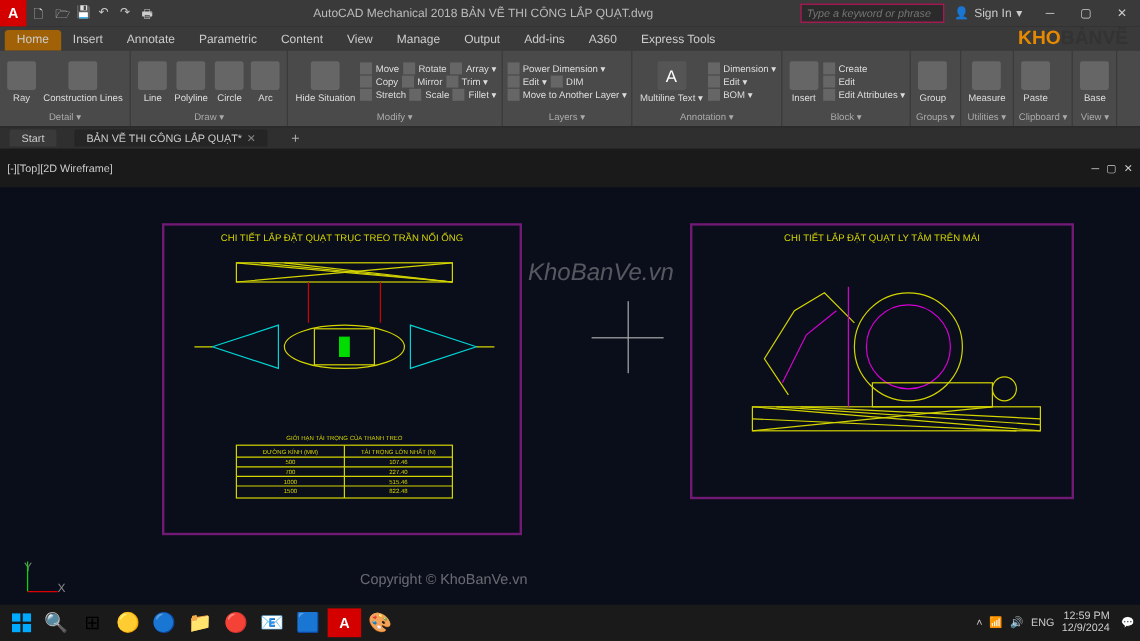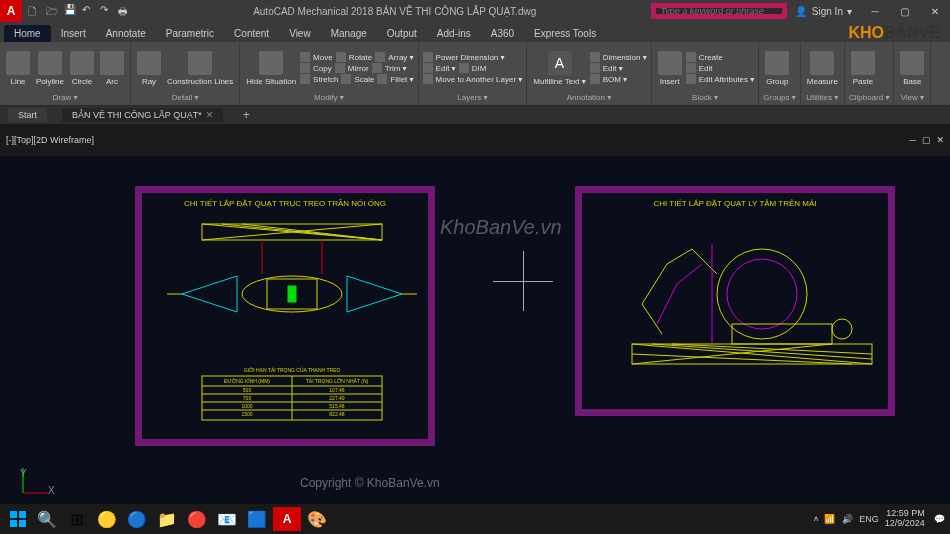--- a/index.html
+++ b/index.html
@@ -4,29 +4,29 @@
 <style>
 * { margin: 0; padding: 0; box-sizing: border-box; font-family: "Segoe UI", Arial, sans-serif; }
 body { width: 950px; height: 534px; background: #1e1e1e; overflow: hidden; position: relative; }
 
 
 .titlebar { height: 22px; background: #3a3a3a; display: flex; align-items: center; color: #ccc; font-size: 10px; }
 .titlebar .logo { width: 22px; height: 22px; background: #d40000; color: #fff; display: flex; align-items: center; justify-content: center; font-weight: bold; font-size: 12px; }
 .titlebar .qat { display: flex; gap: 4px; padding: 0 6px; }
 .titlebar .qat span { width: 14px; height: 14px; display: inline-block; }
 .titlebar .title { flex: 1; text-align: center; color: #bbb; }
-.titlebar .search { width: 136px; height: 16px; background: #2a2a2a; border: 5px solid #be185d; font-size: 9px; color: #888; padding: 0 4px; font-style: italic; }
+.titlebar .search { width: 120px; height: 16px; background: #2a2a2a; border: 1px solid #be185d; font-size: 9px; color: #888; padding: 0 4px; font-style: italic; }
 .titlebar .signin { padding: 0 8px; display: flex; align-items: center; gap: 4px; }
 .titlebar .wincontrols { display: flex; }
 .titlebar .wincontrols span { width: 30px; height: 22px; display: flex; align-items: center; justify-content: center; color: #ccc; }
 
 
 .ribbontabs { height: 20px; background: #3a3a3a; display: flex; align-items: flex-end; padding-left: 4px; }
 .ribbontabs .tab { padding: 3px 10px; font-size: 10px; color: #ccc; cursor: pointer; }
-.ribbontabs .tab.active { background: #0f172a; border-radius: 3px 3px 0 0; text-align: center; }
+.ribbontabs .tab.active { background: #a16207; border-radius: 3px 3px 0 0; text-align: center; }
 
 
 .ribbon { height: 64px; background: #4a4a4a; display: flex; border-bottom: 1px solid #2a2a2a; }
 .panel { border-right: 1px solid #3a3a3a; padding: 2px 4px; display: flex; flex-direction: column; }
 .panel-body { flex: 1; display: flex; align-items: center; gap: 2px; }
 .panel-label { font-size: 8px; color: #aaa; text-align: center; padding: 1px 0; }
 .pbtn { display: flex; flex-direction: column; align-items: center; gap: 2px; padding: 2px; cursor: pointer; }
 .pbtn .icn { width: 18px; height: 18px; background: #666; border-radius: 2px; }
 .pbtn .icn.lg { width: 24px; height: 24px; }
 .pbtn .lbl { font-size: 8px; color: #ddd; white-space: nowrap; }
@@ -40,21 +40,21 @@
 .filetabs .ftab.active { background: #252525; }
 .filetabs .ftab .x { font-size: 9px; color: #888; }
 .filetabs .plus { width: 16px; color: #aaa; font-size: 12px; text-align: center; }
 
 
 .vpheader { height: 14px; background: #1a1a1a; color: #ccc; font-size: 9px; padding: 16px 6px; display: flex; align-items: center; justify-content: space-between; text-align: right; }
 .vpheader .ctrls { display: flex; gap: 6px; }
 
 
 .canvas { position: relative; height: 360px; background: #0a0e1a; overflow: hidden; }
-.drawing-frame { position: absolute; border: 7px solid #701a75; }
+.drawing-frame { position: absolute; border: 2px solid #701a75; }
 .frame1 { left: 135px; top: 30px; width: 300px; height: 260px; }
 .frame2 { left: 575px; top: 30px; width: 320px; height: 230px; }
 .dtitle { color: #d4d400; font-size: 8px; text-align: center; padding: 6px 0; }
 .watermark1 { position: absolute; left: 440px; top: 60px; color: rgba(200,200,200,0.4); font-size: 20px; font-style: italic; }
 .watermark2 { position: absolute; left: 300px; top: 320px; color: rgba(200,200,200,0.5); font-size: 12px; }
 .crosshair { position: absolute; left: 523px; top: 125px; pointer-events: none; }
 .crosshair::before { content: ""; position: absolute; width: 60px; height: 1px; background: #aaa; left: -30px; top: 0; }
 .crosshair::after { content: ""; position: absolute; width: 1px; height: 60px; background: #aaa; left: 0; top: -30px; }
 .ucs { position: absolute; left: 20px; bottom: 20px; color: #888; font-size: 10px; }
 .ucs .y { position: absolute; left: 0; top: -28px; }
@@ -122,49 +122,49 @@
   <div class="tab">Add-ins</div>
   <div class="tab">A360</div>
   <div class="tab">Express Tools</div>
 </div>
 
 <div class="ribbon">
   <div class="panel">
     <div class="panel-body">
       <div class="pbtn">
           <div class="icn lg"></div>
+          <div class="lbl">Ray</div>
+        </div>
+      <div class="pbtn">
+          <div class="icn lg"></div>
+          <div class="lbl">Construction Lines</div>
+        </div>
+    </div>
+    <div class="panel-label">Detail ▾</div>
+  </div>
+  <div class="panel">
+    <div class="panel-body">
+      <div class="pbtn">
+          <div class="icn lg"></div>
           <div class="lbl">Line</div>
         </div>
       <div class="pbtn">
           <div class="icn lg"></div>
           <div class="lbl">Polyline</div>
         </div>
       <div class="pbtn">
           <div class="icn lg"></div>
           <div class="lbl">Circle</div>
         </div>
       <div class="pbtn">
           <div class="icn lg"></div>
           <div class="lbl">Arc</div>
         </div>
     </div>
     <div class="panel-label">Draw ▾</div>
-  </div>
-  <div class="panel">
-    <div class="panel-body">
-      <div class="pbtn">
-          <div class="icn lg"></div>
-          <div class="lbl">Ray</div>
-        </div>
-      <div class="pbtn">
-          <div class="icn lg"></div>
-          <div class="lbl">Construction Lines</div>
-        </div>
-    </div>
-    <div class="panel-label">Detail ▾</div>
   </div>
   <div class="panel">
     <div class="panel-body">
       <div class="pbtn">
           <div class="icn lg"></div>
           <div class="lbl">Hide Situation</div>
         </div>
       <div class="stack">
         <div class="row">
             <span class="si"></span>

